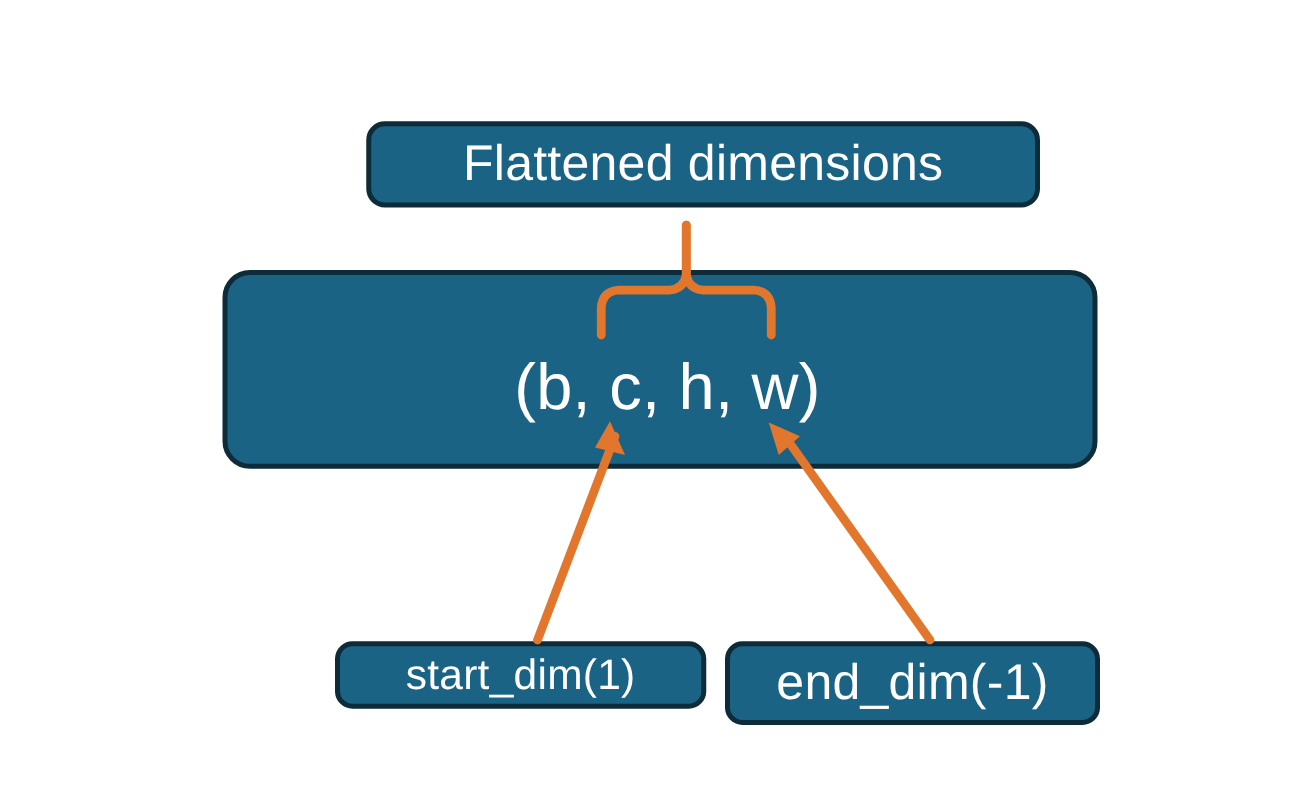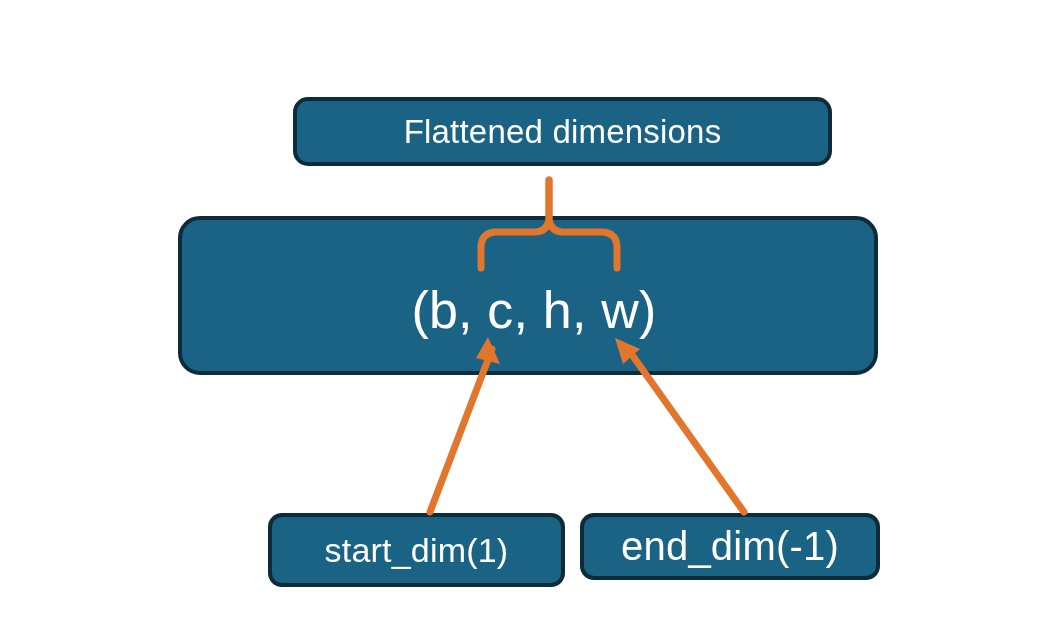--- a/index.html
+++ b/index.html
@@ -30,41 +30,41 @@
     font-family: "Liberation Sans", sans-serif;
     font-weight: 400;
     letter-spacing: 0.2px;
     white-space: nowrap;
   }
   #node-flattened {
     left: 293px;
     top: 97px;
     width: 539px;
     height: 69px;
-    font-size: 33px;
+    font-size: 40px;
     border-radius: 15px;
   }
   #node-shape {
     left: 178px;
     top: 216px;
     width: 700px;
     height: 159px;
     font-size: 52px;
     border-radius: 22px;
   }
   #node-shape .shape-text {
     position: relative;
     top: 14px;
     margin-left: 12px;
   }
   #node-start {
     left: 268px;
     top: 513px;
     width: 297px;
-    height: 74px;
+    height: 54px;
     font-size: 34px;
     border-radius: 14px;
   }
   #node-end {
     left: 580px;
     top: 513px;
     width: 300px;
     height: 67px;
     font-size: 40px;
     border-radius: 14px;

